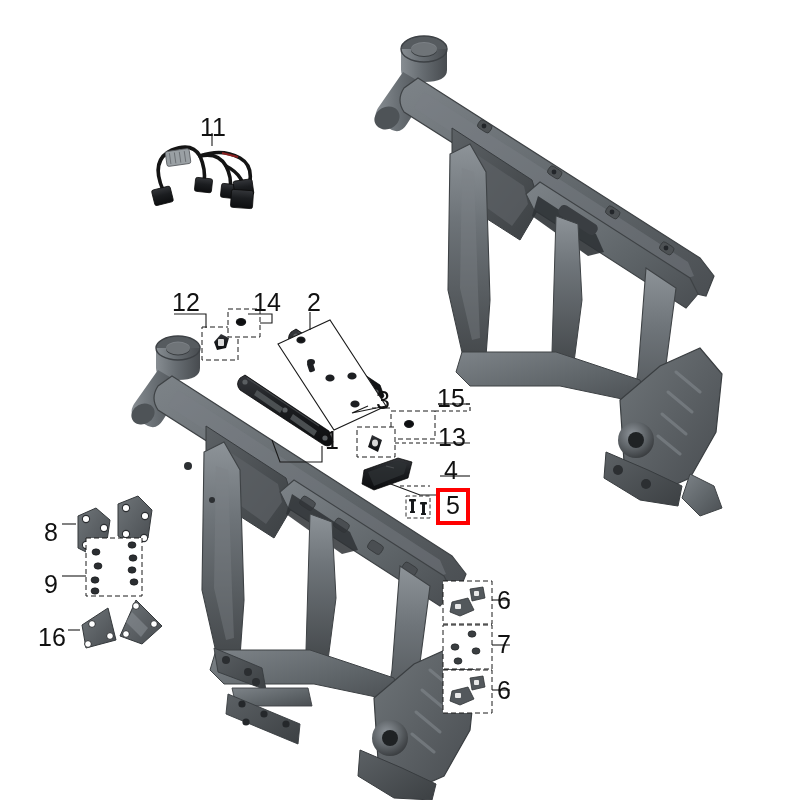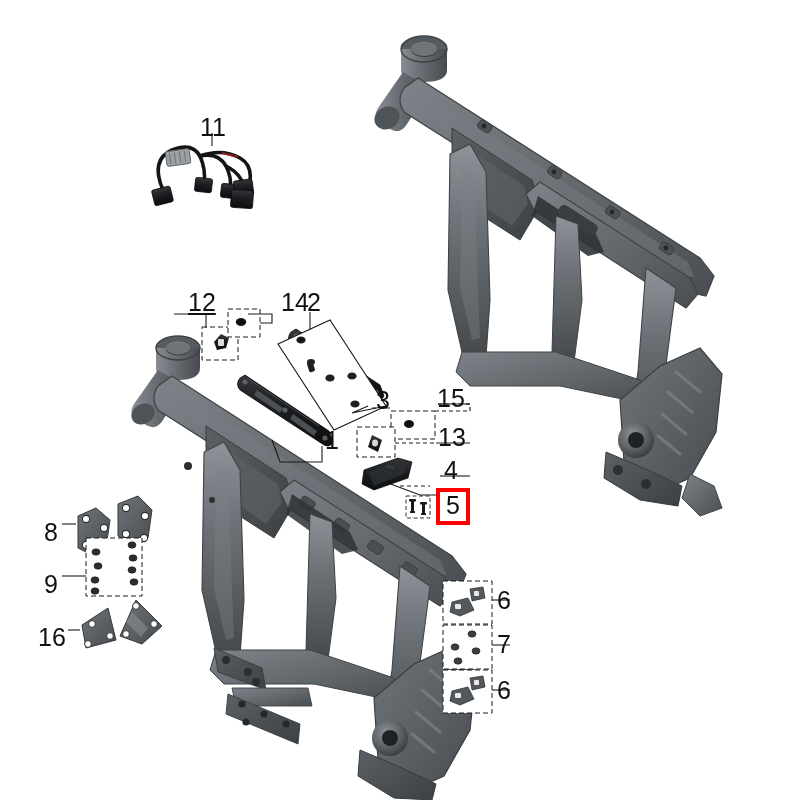--- a/index.html
+++ b/index.html
@@ -422,22 +422,22 @@
       <path d="M492,645 L510,645"></path>
 
       <path d="M492,690 L510,690"></path>
 
       <path d="M212,133 L212,146"></path>
     </g>
   </svg>
 
   <div class="layer">
     <div class="callout" style="left:200px;top:115px;">11</div>
-    <div class="callout" style="left:188px;top:290px;text-decoration:underline;">12</div>
-    <div class="callout" style="left:253px;top:290px;margin-left:28px;">14</div>
+    <div class="callout" style="left:172px;top:290px;">12</div>
+    <div class="callout" style="left:253px;top:290px;">14</div>
     <div class="callout" style="left:307px;top:290px;">2</div>
     <div class="callout" style="left:376px;top:388px;">3</div>
     <div class="callout" style="left:437px;top:386px;text-align:center;">15</div>
     <div class="callout" style="left:325px;top:428px;">1</div>
     <div class="callout" style="left:438px;top:425px;">13</div>
     <div class="callout" style="left:444px;top:458px;">4</div>
     <div class="callout highlight" style="left:436px;top:488px;">5</div>
     <div class="callout" style="left:44px;top:520px;">8</div>
     <div class="callout" style="left:44px;top:572px;">9</div>
     <div class="callout" style="left:38px;top:625px;">16</div>

